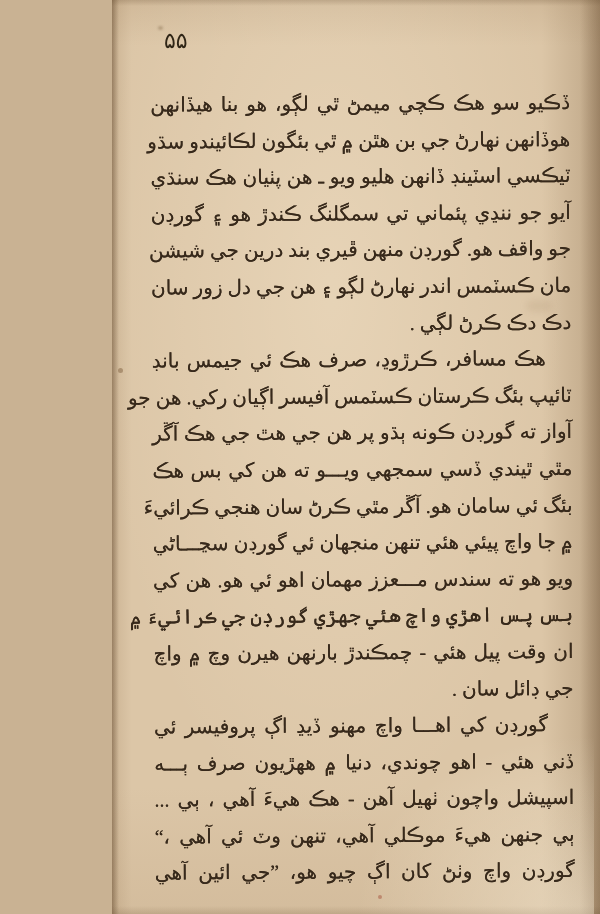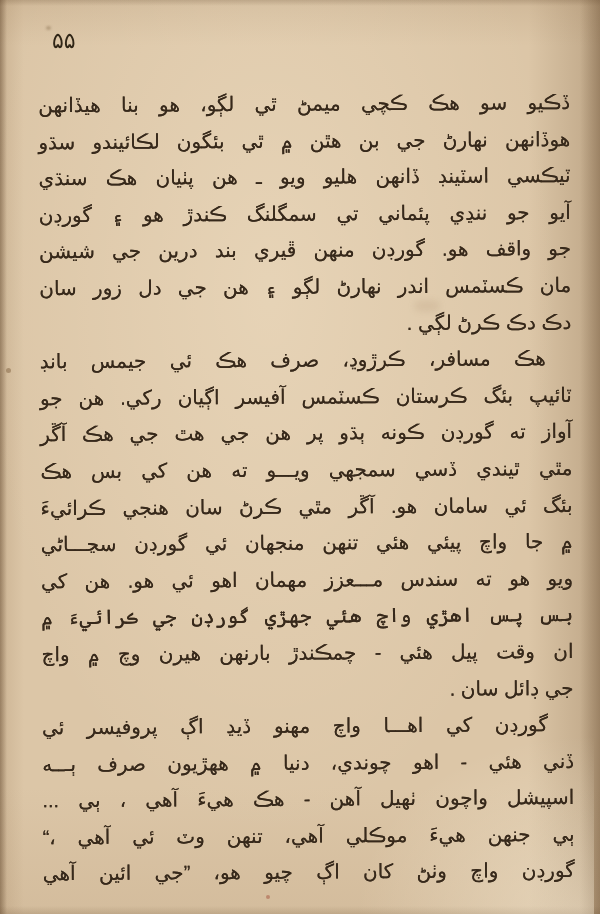--- a/index.html
+++ b/index.html
@@ -5,28 +5,28 @@
   html, body {
     margin: 0;
     padding: 0;
     width: 600px;
     height: 914px;
     overflow: hidden;
     background: #c9b293;
   }
   .page {
     position: relative;
-    width: 600px;
+    width: 488px;
     height: 914px;
     background-color: #dcc6a7;
     background-image:
       radial-gradient(ellipse at 45% 32%, rgba(255,242,218,0.30), rgba(255,242,218,0) 62%),
       linear-gradient(to bottom, rgba(150,118,82,0.16), rgba(150,118,82,0) 5%, rgba(150,118,82,0) 86%, rgba(150,118,82,0.12) 100%),
       linear-gradient(to right, rgba(140,108,72,0.20), rgba(140,108,72,0) 4%, rgba(140,108,72,0) 88%, rgba(120,92,60,0.30) 100%);
-    font-family: Liberation Sans, sans-serif;
+    font-family: Liberation Serif, serif;
     color: #37291b;
   }
   
   .edge-left {
     position: absolute; left: 0; top: 0; width: 7px; height: 100%;
     background: linear-gradient(to right, rgba(90,64,38,0.45), rgba(90,64,38,0));
   }
   .edge-right {
     position: absolute; right: 0; top: 0; width: 20px; height: 100%;
     background: linear-gradient(to left, rgba(100,72,44,0.38), rgba(100,72,44,0));

